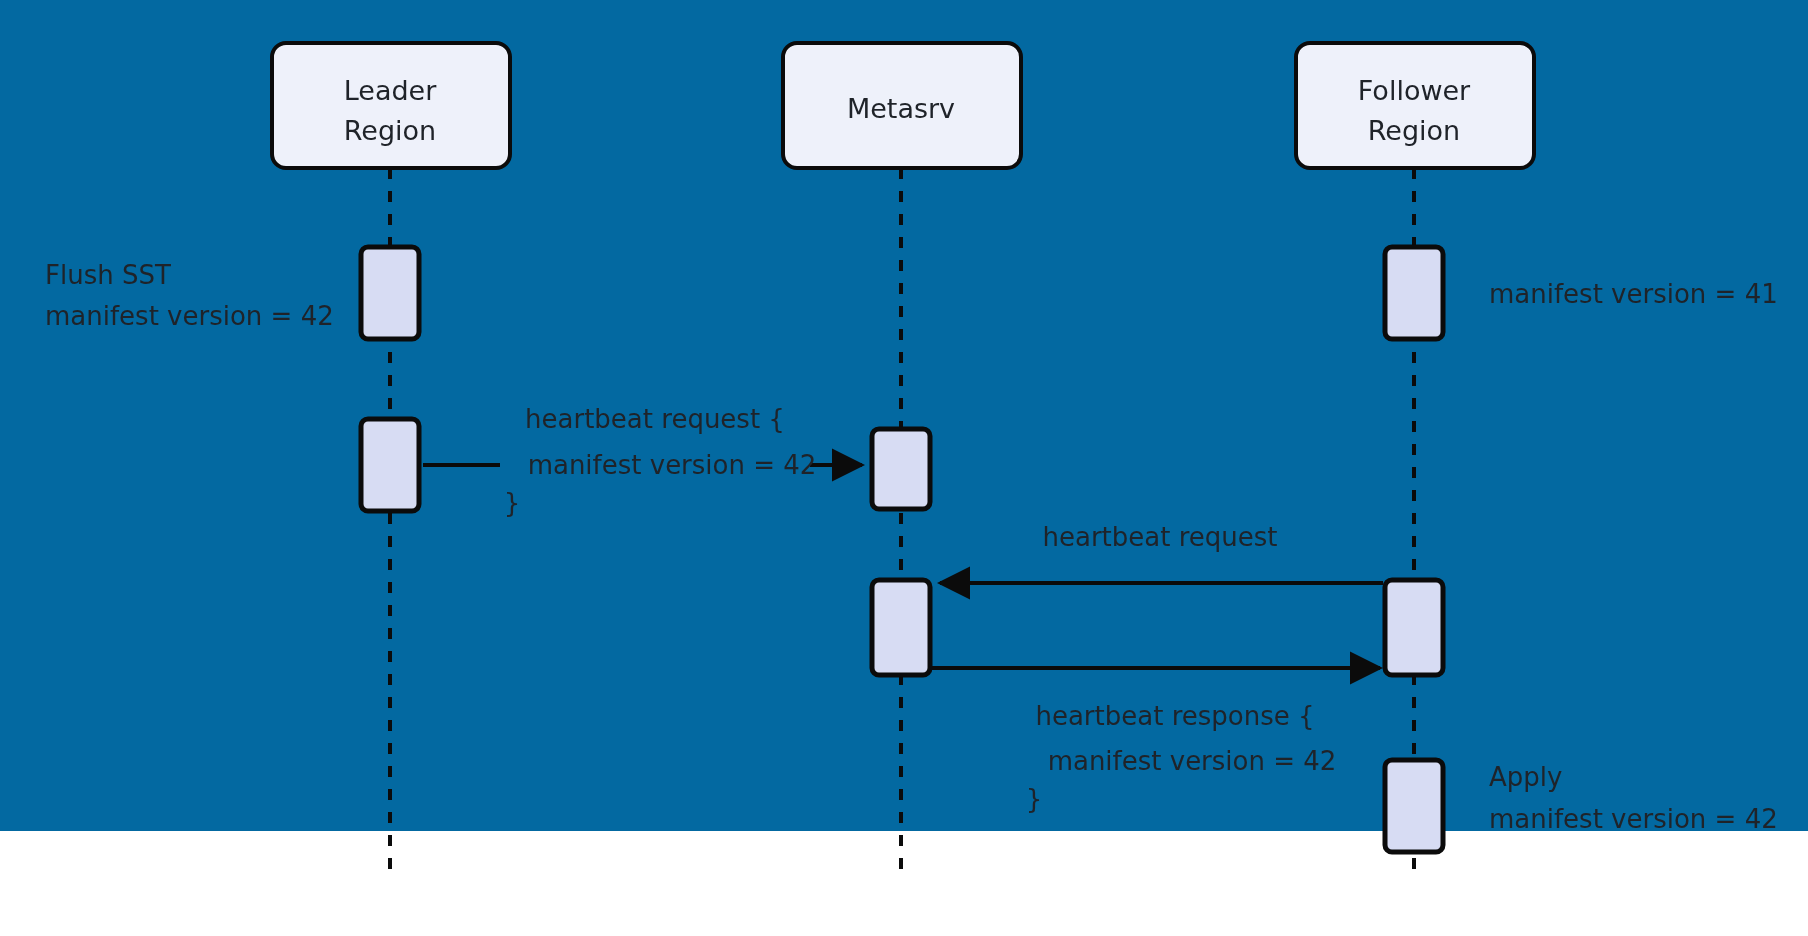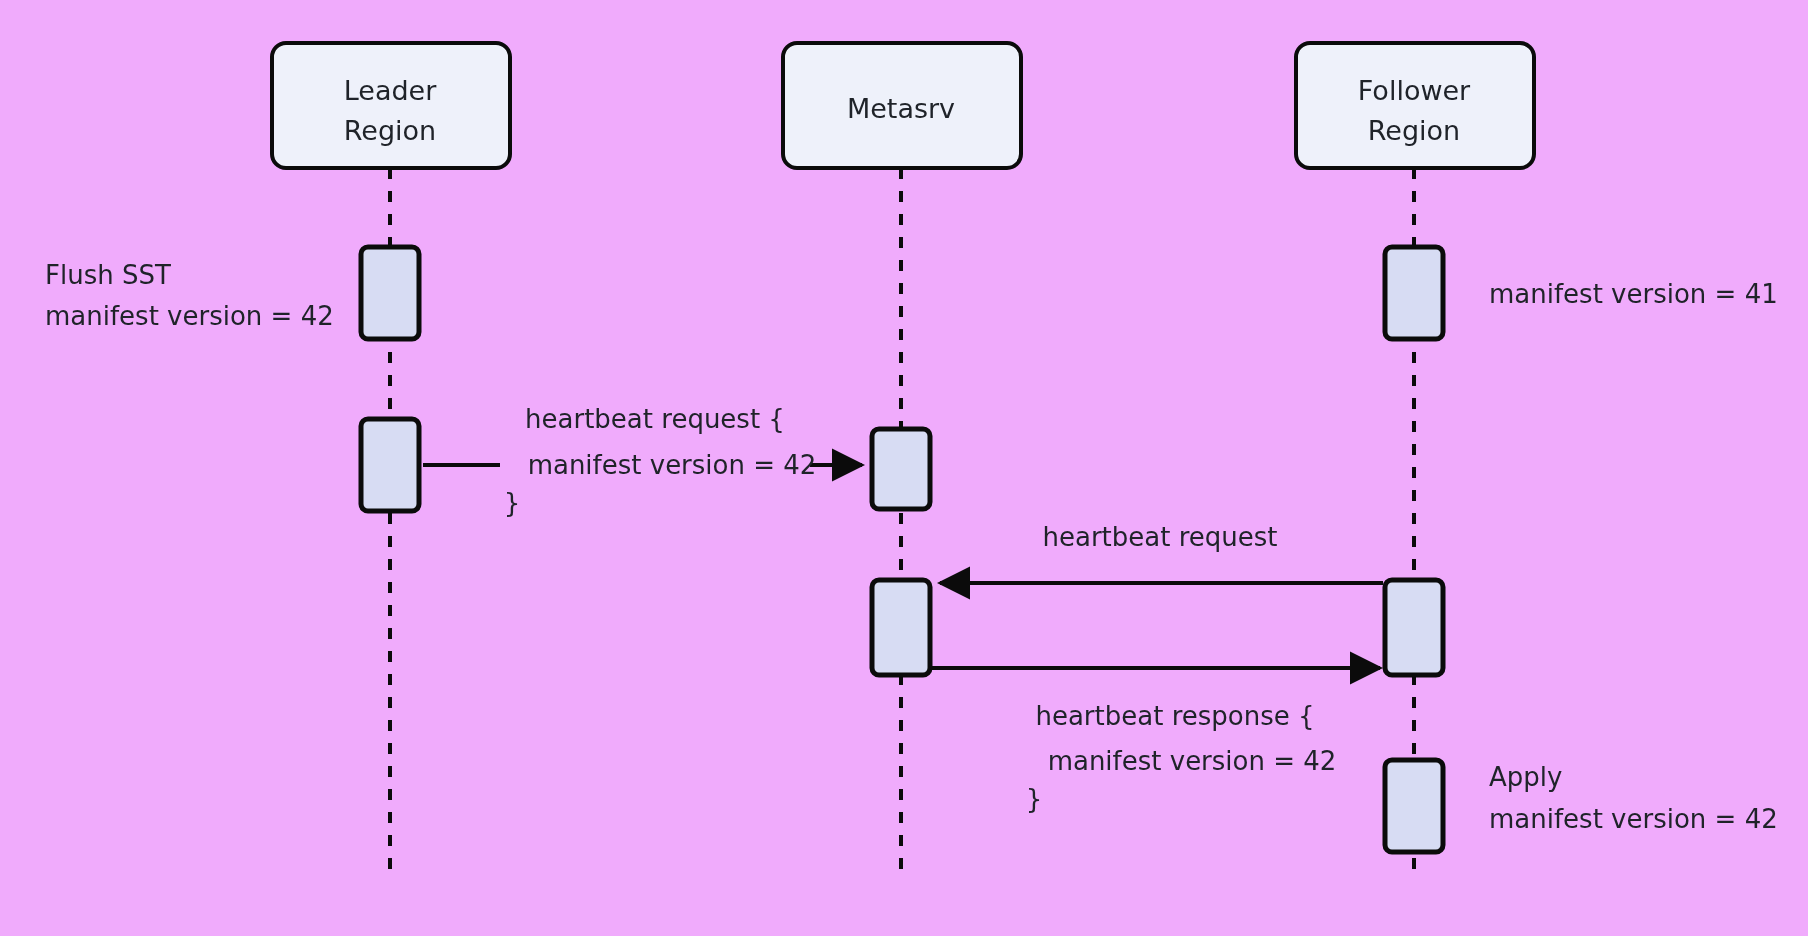--- a/index.html
+++ b/index.html
@@ -9,22 +9,22 @@
   }
   body {
     width: 1808px;
     height: 936px;
     overflow: hidden;
     font-family: "DejaVu Sans", "Liberation Sans", sans-serif;
   }
   #diagram-root {
     position: relative;
     width: 1808px;
-    height: 936px;
-    background: #f0abfc;
+    height: 831px;
+    background: #0369a1;
   }
   svg#seq-svg {
     display: block;
     width: 1808px;
     height: 936px;
   }
   .participant-box {
     fill: #eef1fa;
     stroke: #0b0b0b;
     stroke-width: 4;

